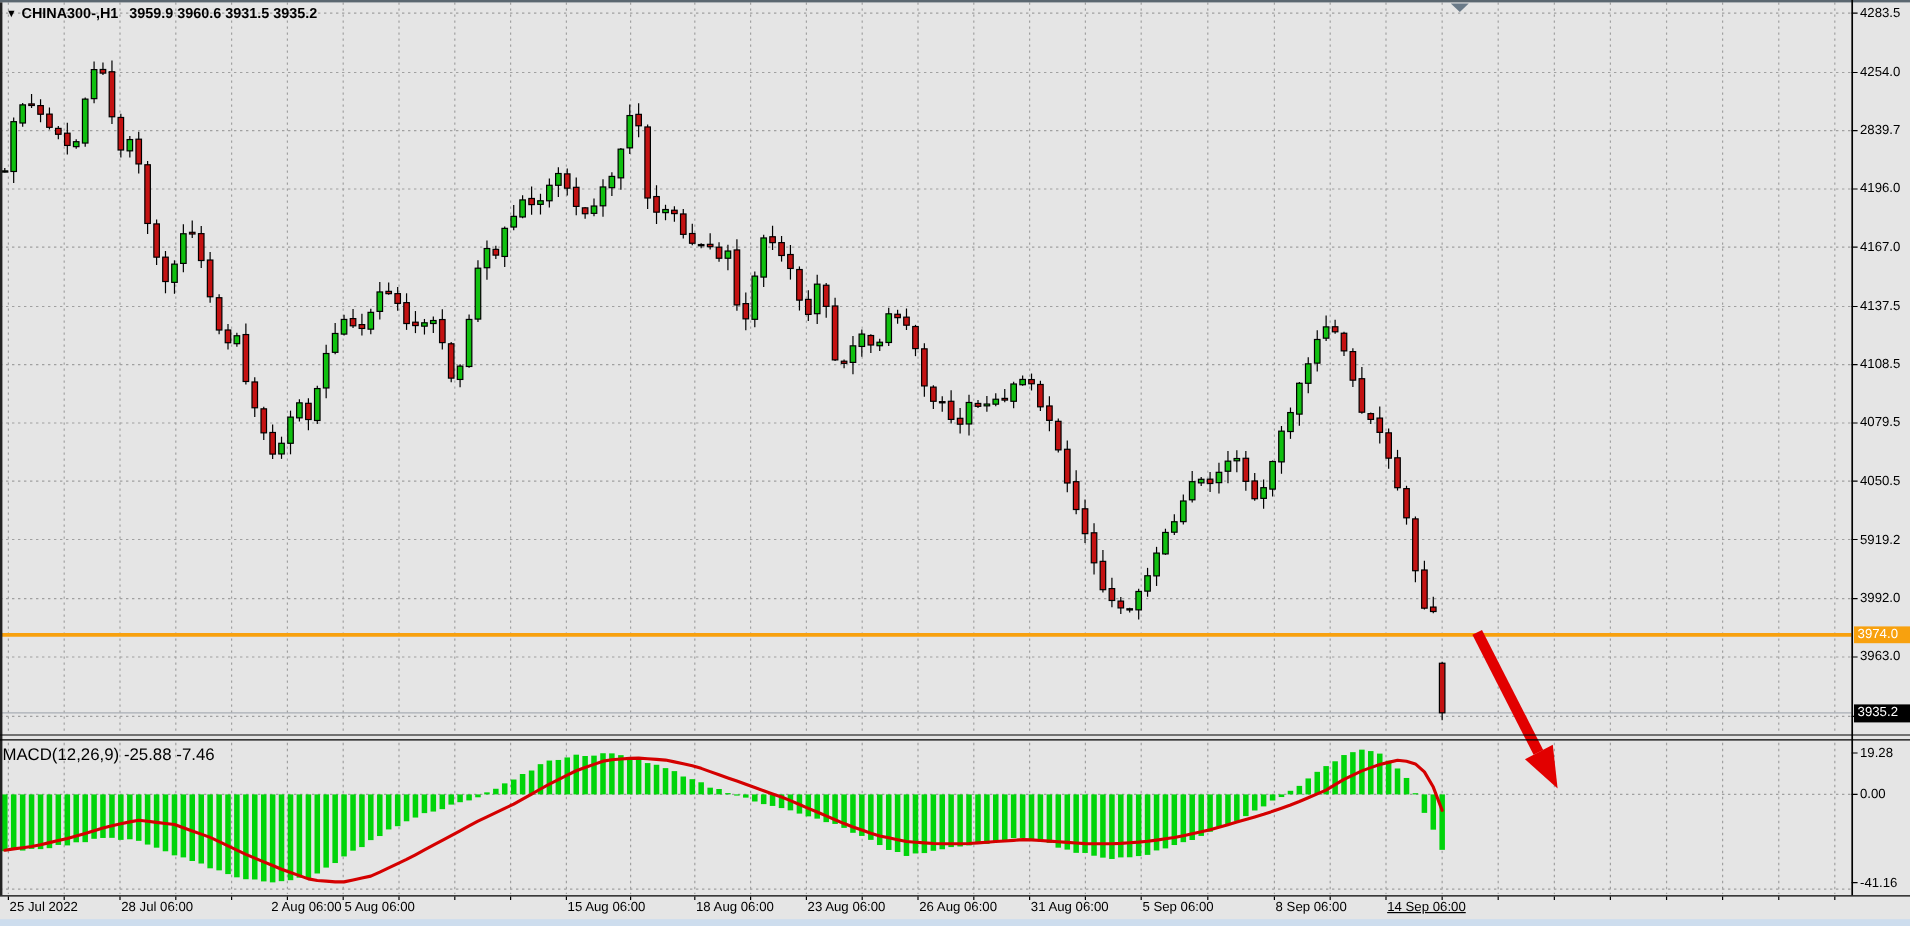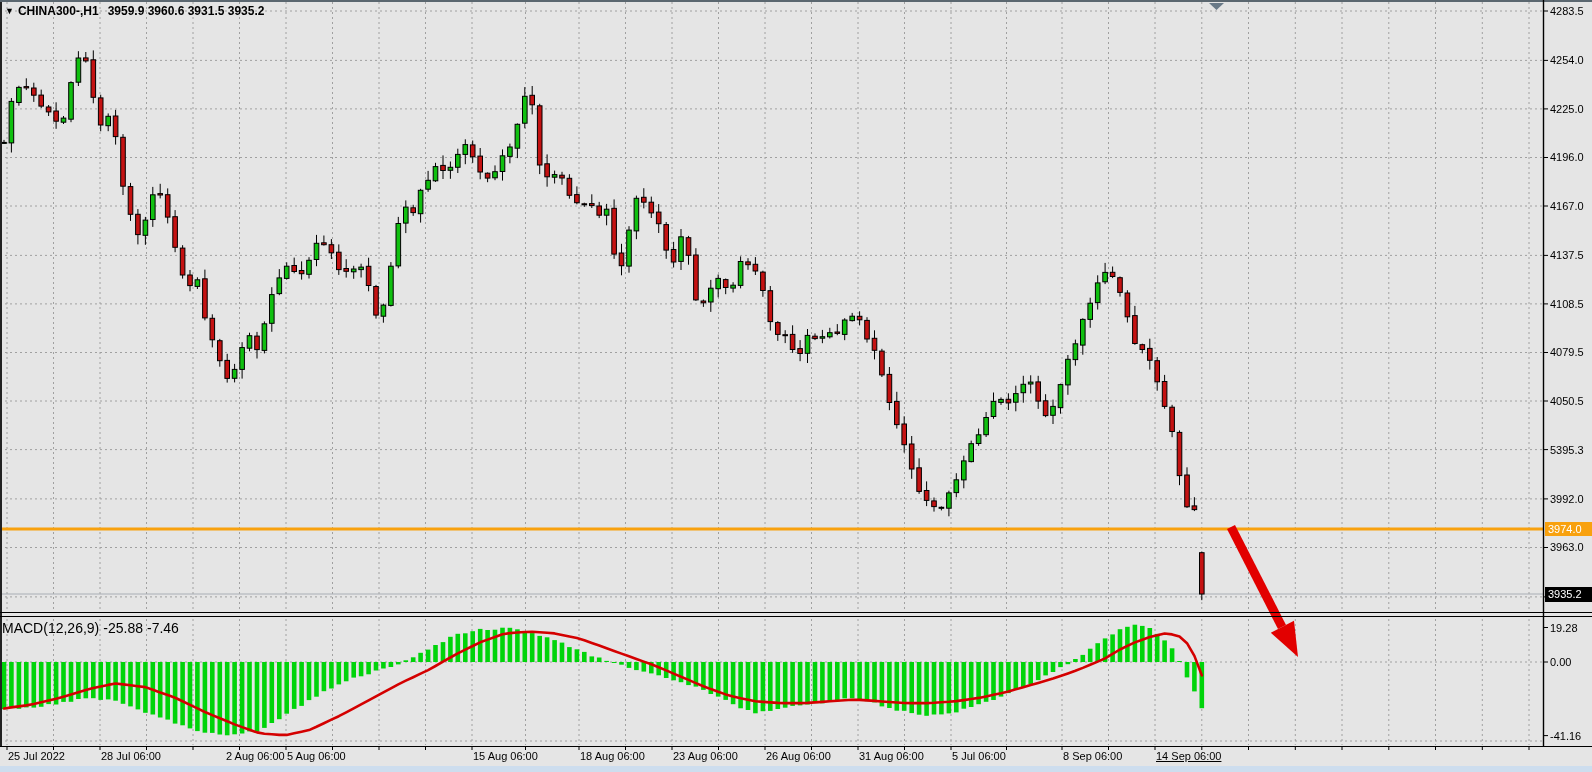--- a/index.html
+++ b/index.html
@@ -681,39 +681,39 @@
 
   <div id="paxis" class="axisarea" style="left:1543px;top:0;width:49px;height:610px;"></div>
   <div id="maxis" class="axisarea" style="left:1543px;top:618px;width:49px;height:128px;"></div>
   <div id="taxis" class="axisarea" style="left:0;top:747px;width:1592px;height:19px;cursor:ew-resize;"></div>
 
   <div class="badge orange">3974.0</div>
   <div class="badge black">3935.2</div>
   <div class="strip"></div>
 <div class="tick" style="left: 1550px; top: 5px;">4283.5</div>
     <div class="tick" style="left: 1550px; top: 54px;">4254.0</div>
-    <div class="tick" style="left: 1550px; top: 103px;">4225.0</div>
+    <div class="tick" style="left: 1550px; top: 103px;">2839.7</div>
     <div class="tick" style="left: 1550px; top: 151px;">4196.0</div>
     <div class="tick" style="left: 1550px; top: 200px;">4167.0</div>
     <div class="tick" style="left: 1550px; top: 249px;">4137.5</div>
     <div class="tick" style="left: 1550px; top: 298px;">4108.5</div>
     <div class="tick" style="left: 1550px; top: 346px;">4079.5</div>
     <div class="tick" style="left: 1550px; top: 395px;">4050.5</div>
-    <div class="tick" style="left: 1550px; top: 444px;">5395.3</div>
+    <div class="tick" style="left: 1550px; top: 444px;">5919.2</div>
     <div class="tick" style="left: 1550px; top: 493px;">3992.0</div>
     <div class="tick" style="left: 1550px; top: 541px;">3963.0</div>
     <div class="tick" style="left: 1550px; top: 622px;">19.28</div>
     <div class="tick" style="left: 1550px; top: 656px;">0.00</div>
     <div class="tick" style="left: 1550px; top: 730px;">-41.16</div>
     <div class="tick" style="left: 8px; top: 750px;">25 Jul 2022</div>
     <div class="tick" style="left: 101px; top: 750px;">28 Jul 06:00</div>
     <div class="tick" style="left: 194px; top: 750px; margin-left: 32px;">2 Aug 06:00</div>
     <div class="tick" style="left: 287px; top: 750px;">5 Aug 06:00</div>
     <div class="tick" style="left: 380px; top: 792px; font-weight: bold;">10 Aug 06:00</div>
     <div class="tick" style="left: 473px; top: 750px;">15 Aug 06:00</div>
     <div class="tick" style="left: 580px; top: 750px;">18 Aug 06:00</div>
     <div class="tick" style="left: 673px; top: 750px;">23 Aug 06:00</div>
     <div class="tick" style="left: 766px; top: 750px; text-align: right;">26 Aug 06:00</div>
     <div class="tick" style="left: 859px; top: 750px;">31 Aug 06:00</div>
-    <div class="tick" style="left: 952px; top: 750px;">5 Jul 06:00</div>
+    <div class="tick" style="left: 952px; top: 750px;">5 Sep 06:00</div>
     <div class="tick" style="left: 1063px; top: 750px;">8 Sep 06:00</div>
     <div class="tick" style="left: 1156px; top: 750px; text-decoration: underline;">14 Sep 06:00</div>
   </div>
 
 </body></html>

